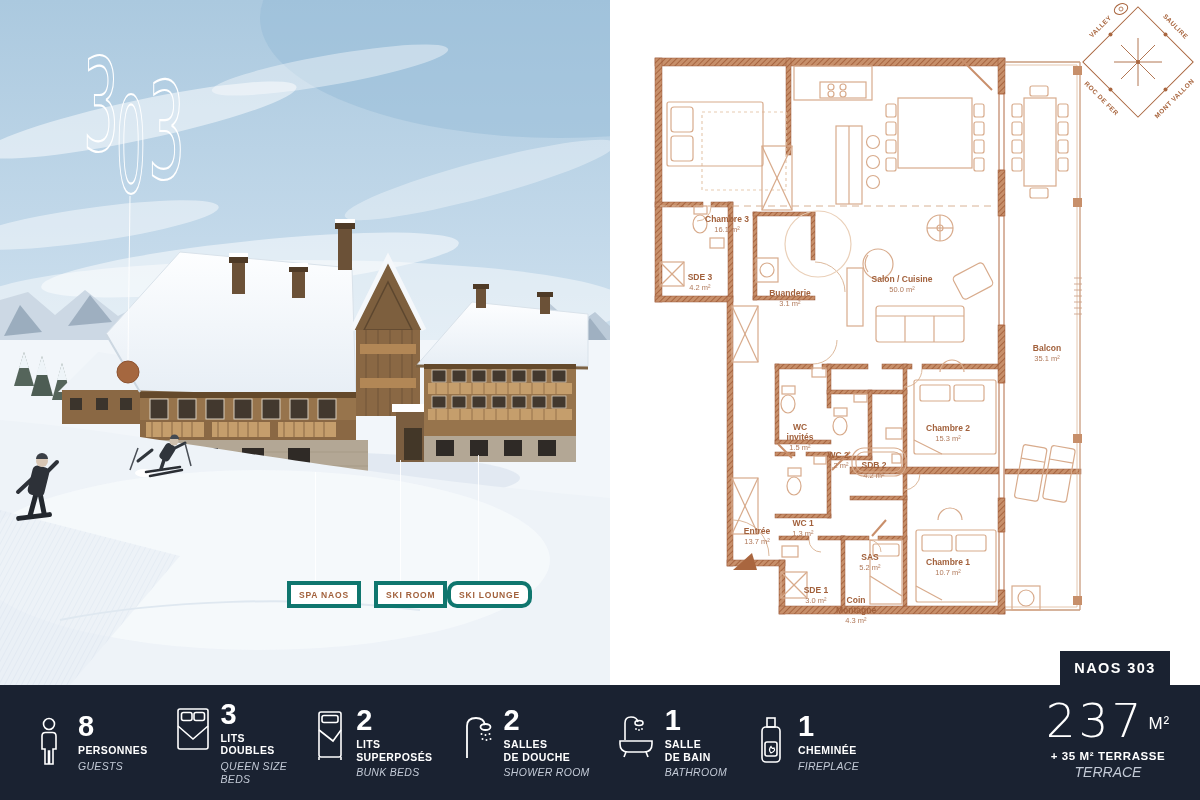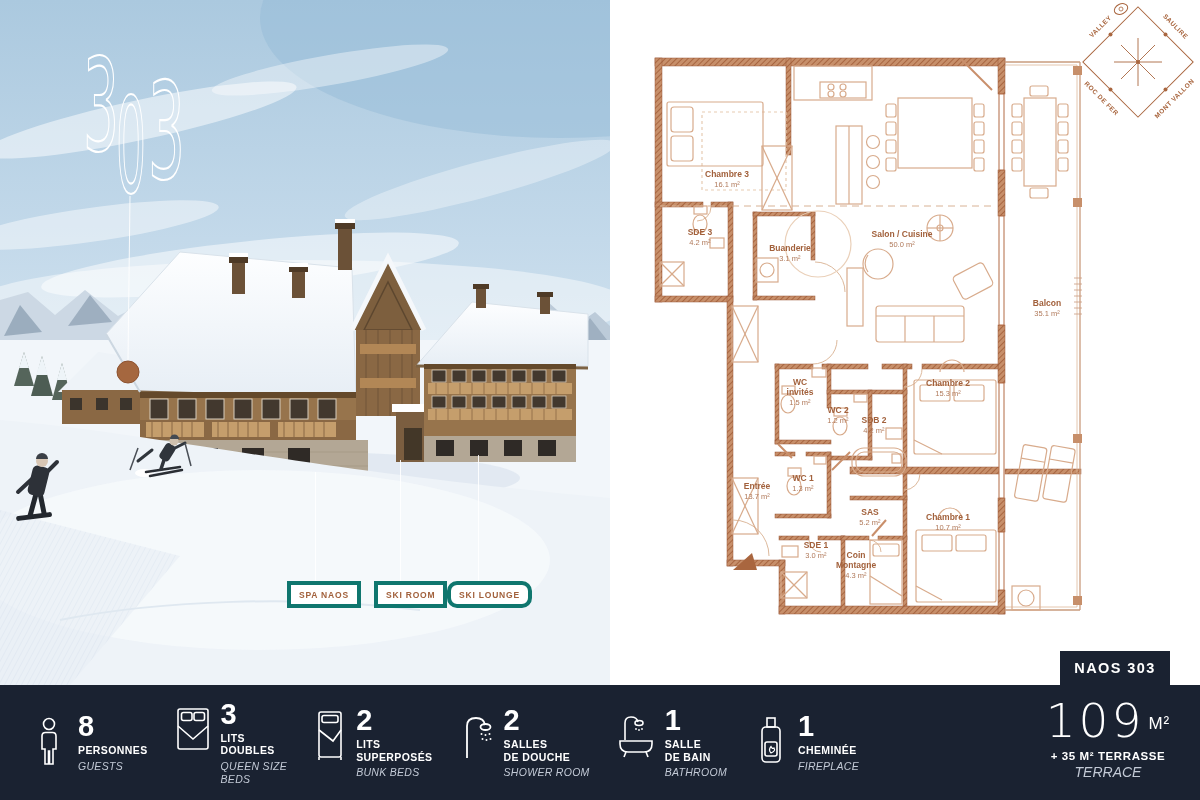--- a/index.html
+++ b/index.html
@@ -8,21 +8,21 @@
   
   #photo{position:absolute;left:0;top:0;width:610px;height:685px;overflow:hidden;}
   #photo svg{display:block;}
   .tag{position:absolute;background:rgba(255,255,255,.96);border:4px solid #0f766e;
        color:#a2613c;font-size:8.5px;font-weight:bold;letter-spacing:.8px;
        padding:5px 8px 4px;white-space:nowrap;}
   .leader{position:absolute;width:1px;background:rgba(255,255,255,.9);}
   
   #plan{position:absolute;left:610px;top:0;width:590px;height:685px;background:#fff;}
   .rlabel{position:absolute;transform:translate(-50%,0);text-align:center;
-          color:#a2613c;font-size:8.5px;font-weight:bold;line-height:1.15;width:52px;}
+          color:#a2613c;font-size:8.5px;font-weight:bold;line-height:1.15;width:52px;margin-top:45px;}
   .rlabel .ar{display:block;font-weight:normal;font-size:7.5px;margin-top:1px;color:#b0795a;}
   
   #bar{position:absolute;left:0;top:685px;width:1200px;height:115px;background:#1a2231;
        display:flex;align-items:center;padding-left:38px;box-sizing:border-box;color:#fff;}
   .stat{display:flex;align-items:flex-start;margin-right:27px;}
   .stat svg{margin-right:10px;margin-top:4px;flex:none;}
   .num{font-size:29px;font-weight:bold;line-height:1;margin-bottom:3px;}
   .lbl{font-size:10.5px;font-weight:bold;letter-spacing:.4px;line-height:1.2;white-space:pre-line;}
   .sub{font-size:10.5px;font-style:italic;color:#c3cad6;letter-spacing:.3px;
        line-height:1.2;margin-top:3px;white-space:pre-line;}
@@ -653,19 +653,19 @@
       </svg>
       <div>
           <div class="num">1</div>
         <div class="lbl">CHEMINÉE</div>
         <div class="sub">FIREPLACE</div>
         </div>
     </div>
   </div>
 
   <div id="areaBlock">
-    <div><span id="bigArea">109</span><span id="bigUnit">M²</span></div>
+    <div><span id="bigArea">237</span><span id="bigUnit">M²</span></div>
     <div id="terrFr">+ 35 M² TERRASSE</div>
     <div id="terrEn">TERRACE</div>
   </div>
   <div id="badge">NAOS 303</div>
 
 </div>
 
 </body></html>

